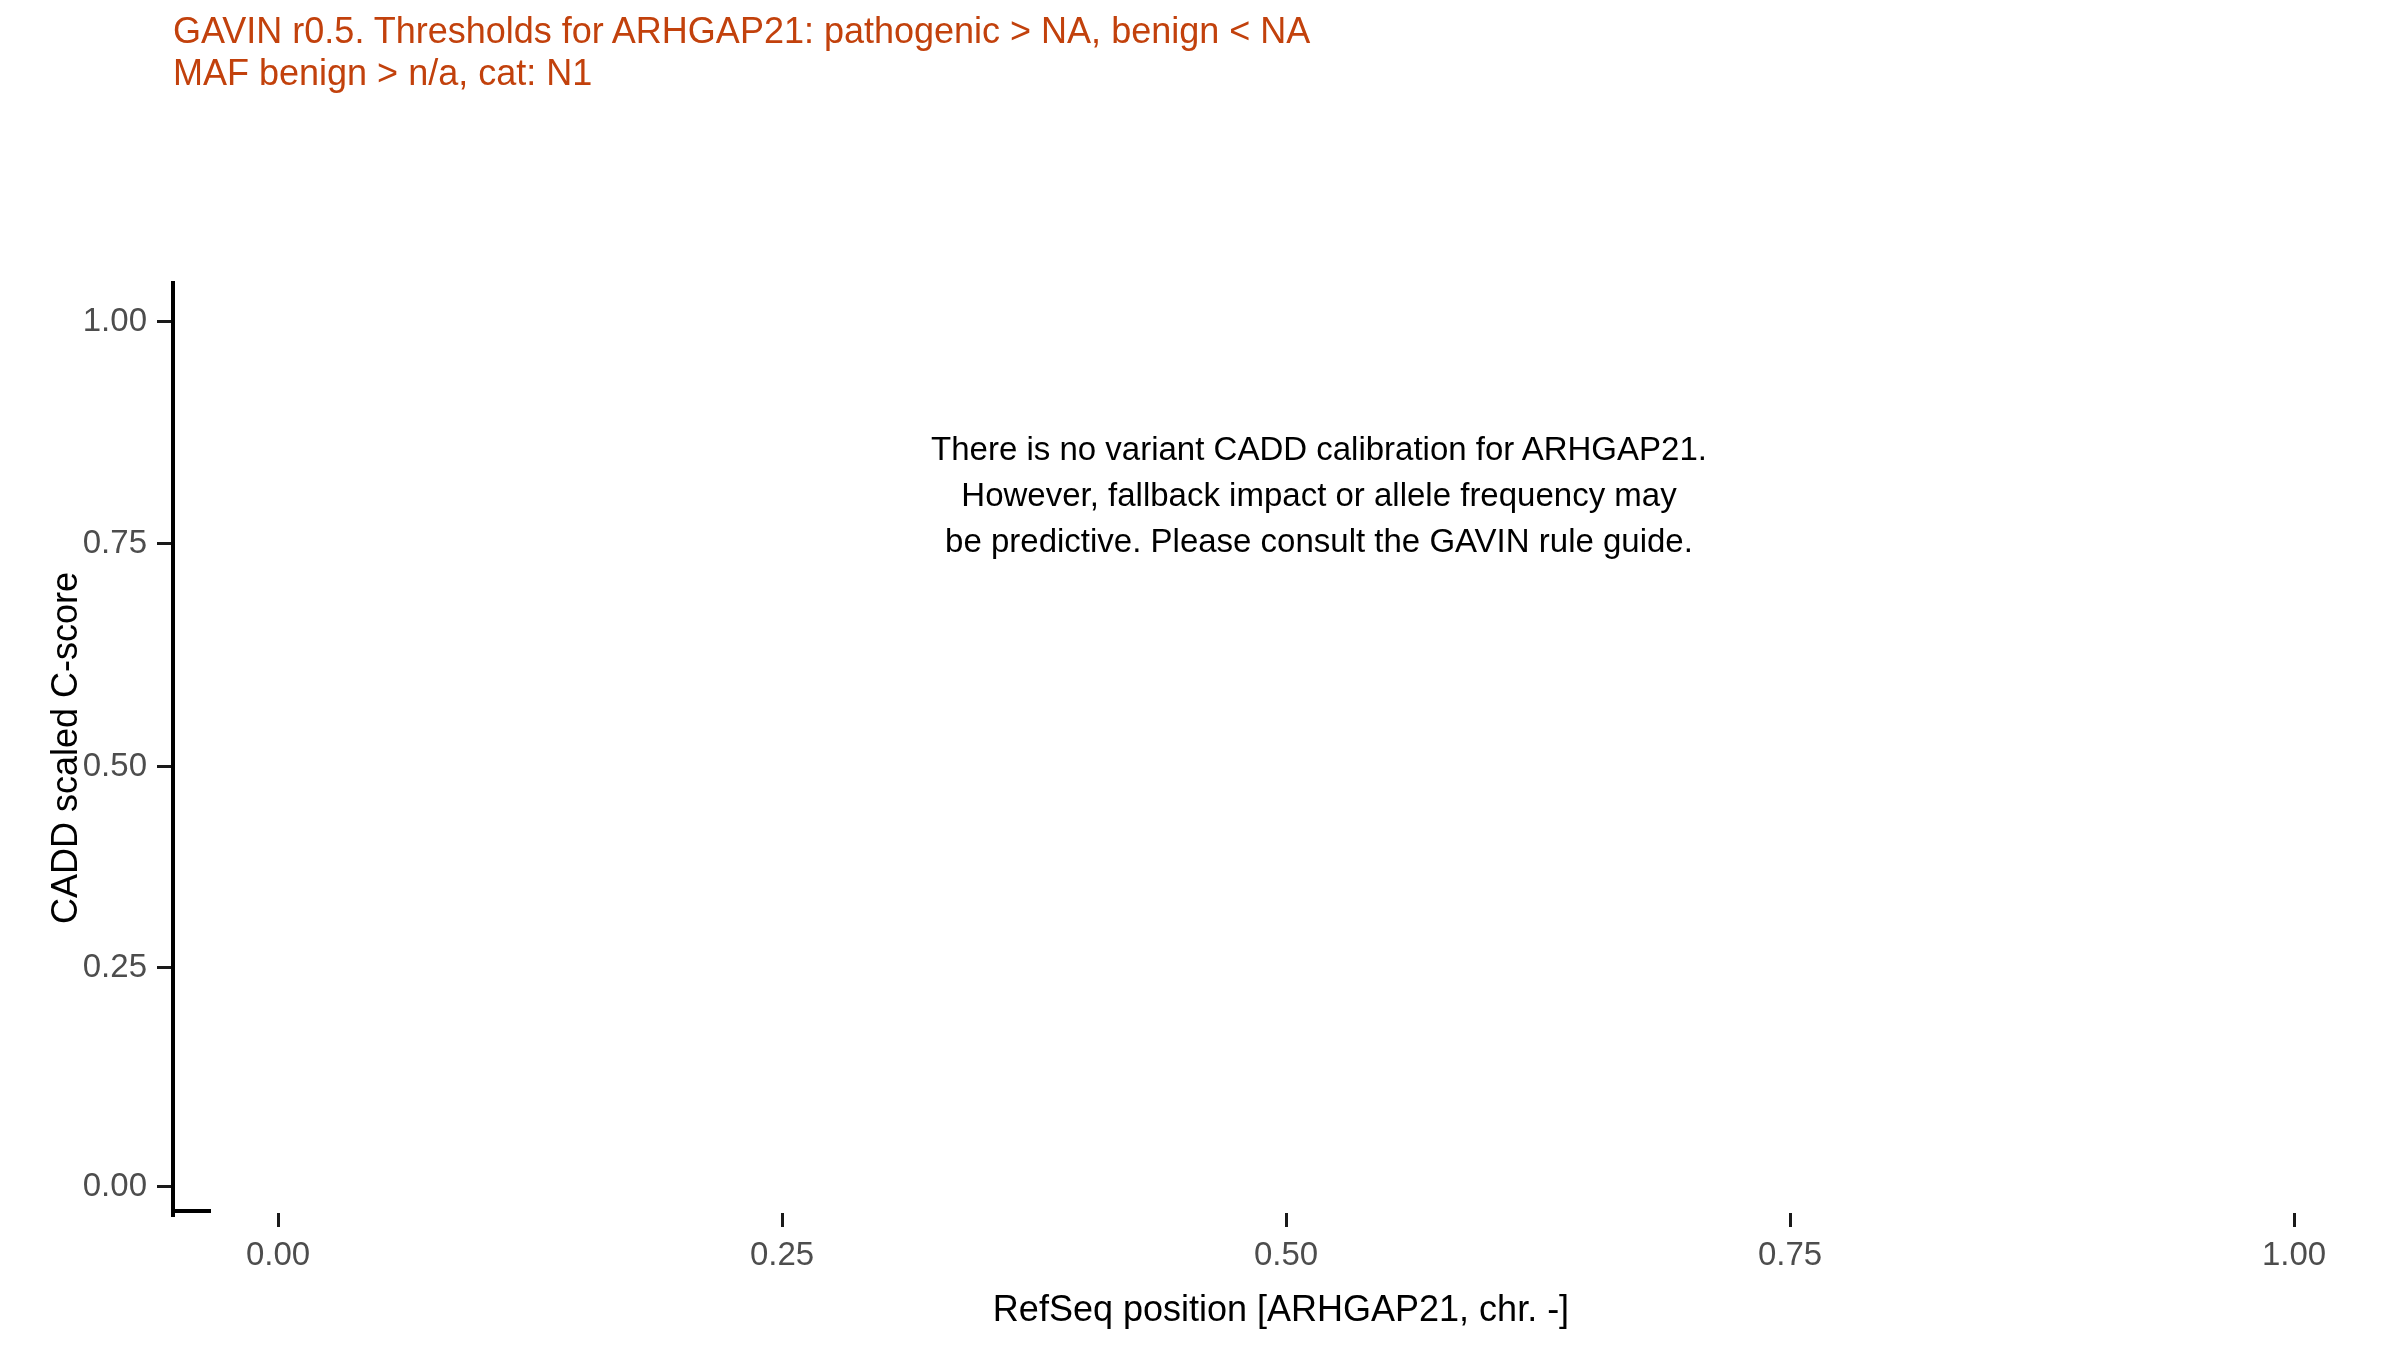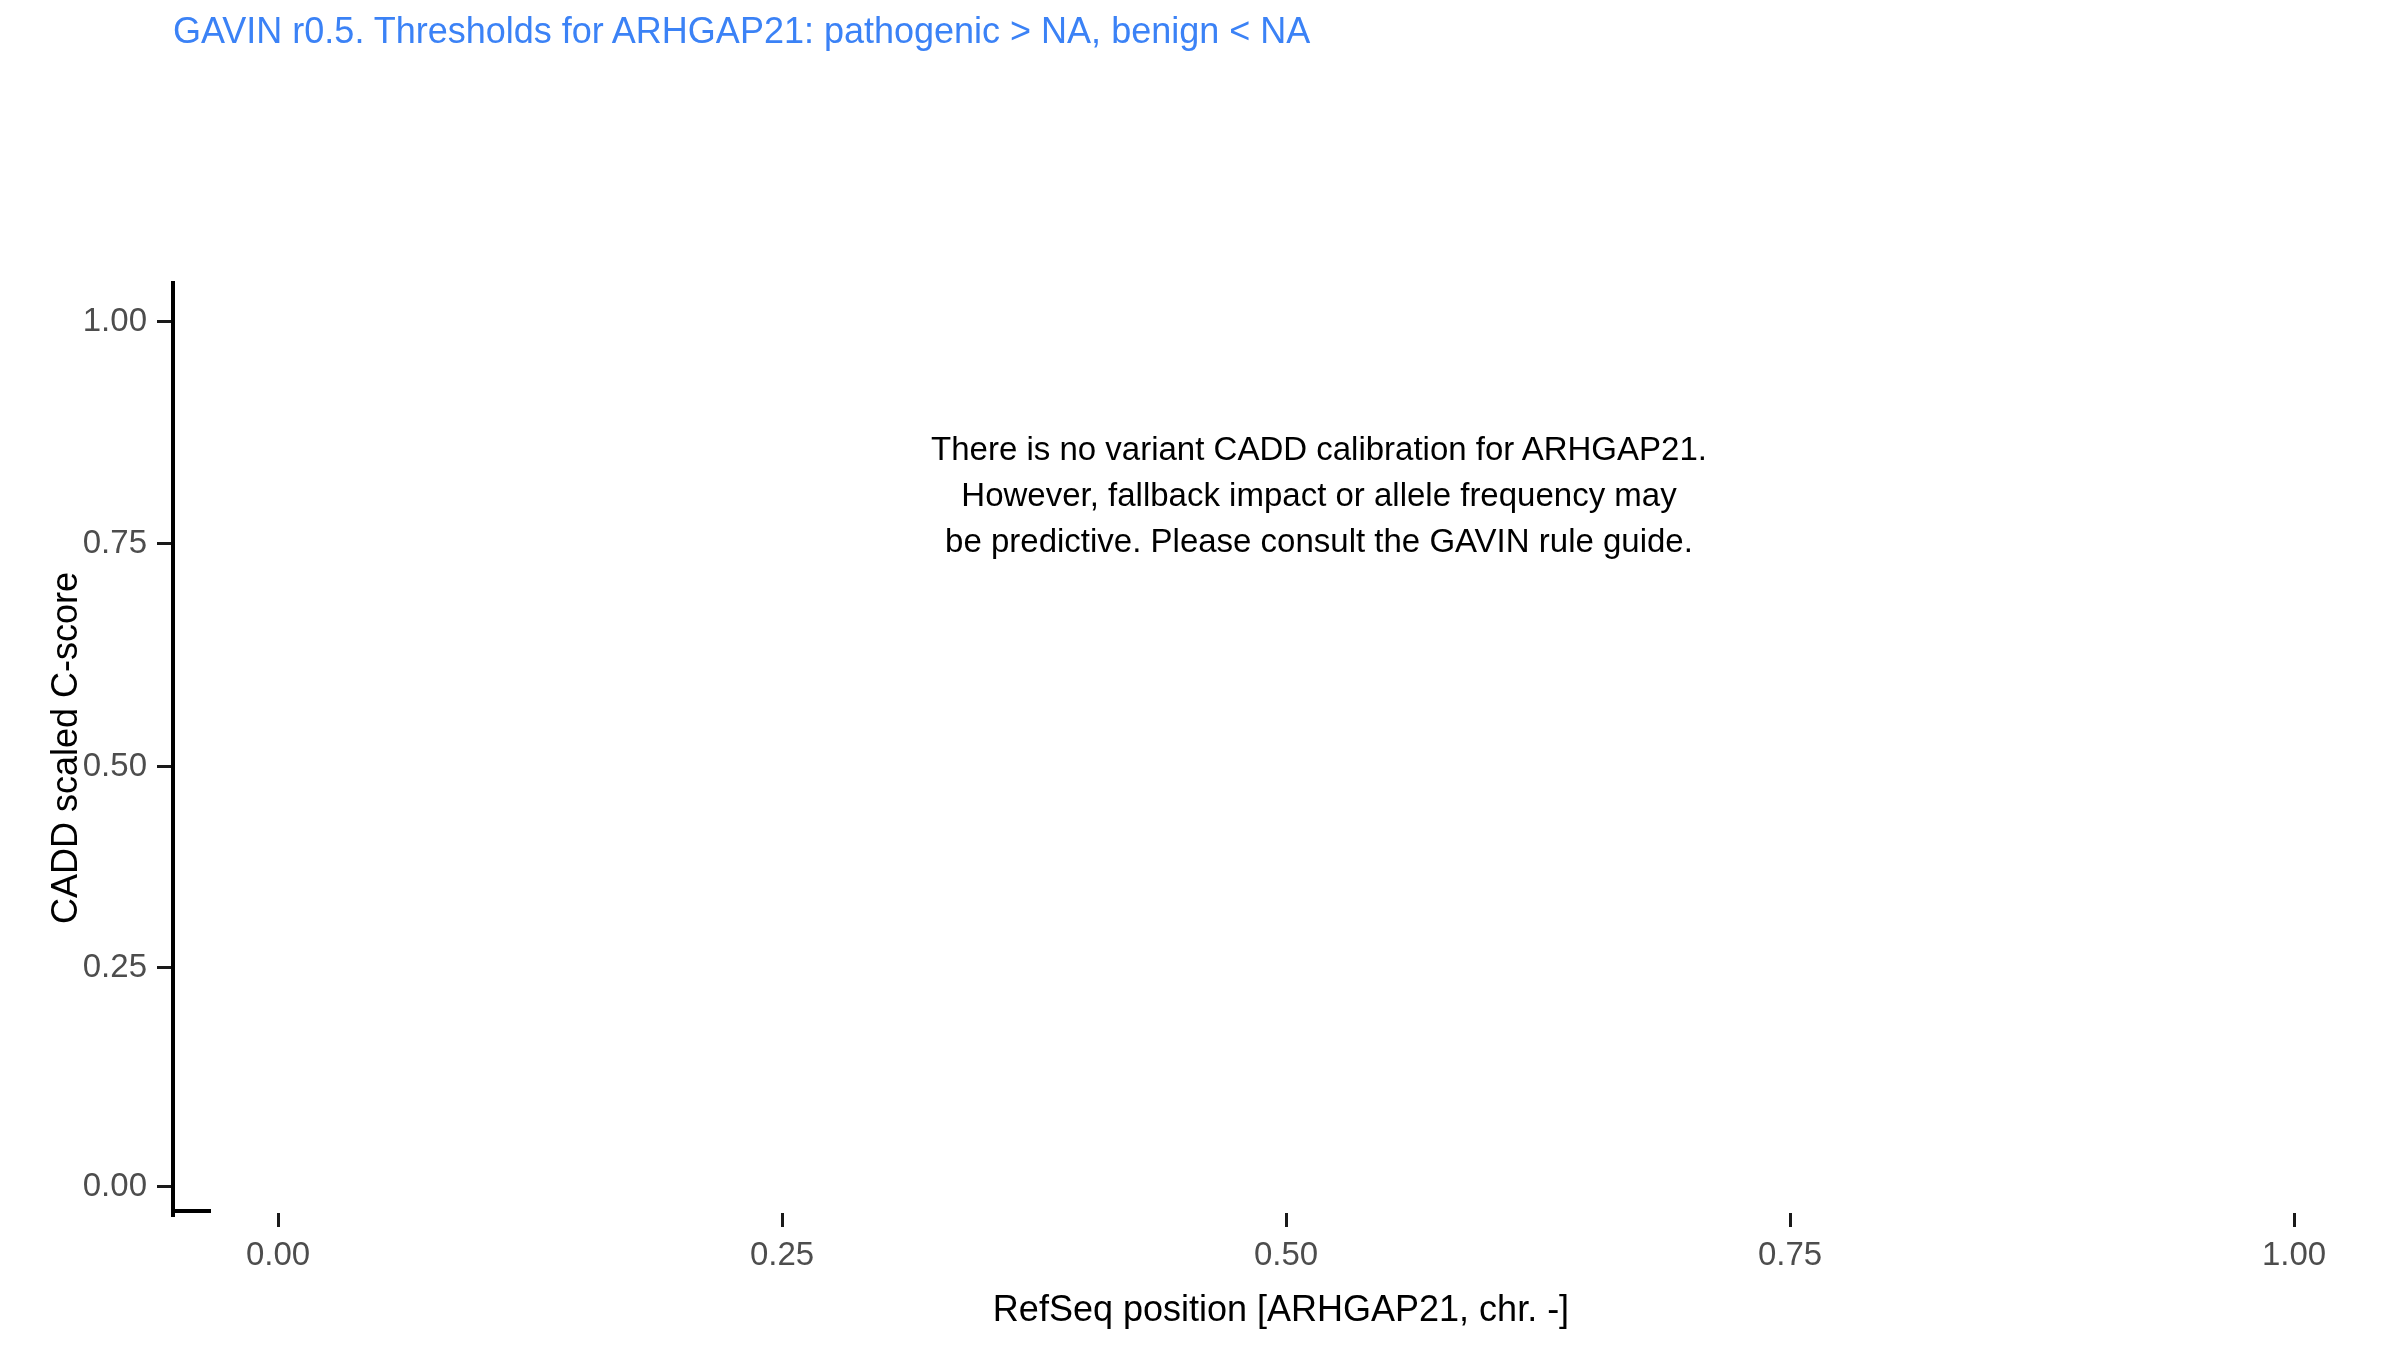--- a/index.html
+++ b/index.html
@@ -20,21 +20,21 @@
   }
 
   
   #plot-title {
     position: absolute;
     left: 173px;
     top: 10px;
     width: 2180px;
     font-size: 36px;
     line-height: 42px;
-    color: #3b82f6;
+    color: #c2410c;
     white-space: nowrap;
   }
   #plot-title .title-line {
     display: block;
   }
 
   
   #panel {
     position: absolute;
     left: 173px;
@@ -150,20 +150,21 @@
     display: block;
   }
 </style>
 </head>
 <body>
 
 <div id="plot-root">
 
   <div id="plot-title">
     <span class="title-line">GAVIN r0.5. Thresholds for ARHGAP21: pathogenic &gt; NA, benign &lt; NA</span>
+    <span class="title-line">MAF benign &gt; n/a, cat: N1</span>
   </div>
 
   <div id="y-axis-title">CADD scaled C-score</div>
 
   <div class="y-tick-wrap" style="top:320px;">
     <span class="y-tick"></span>
     <span class="y-tick-label">1.00</span>
   </div>
   <div class="y-tick-wrap" style="top:542px;">
     <span class="y-tick"></span>

